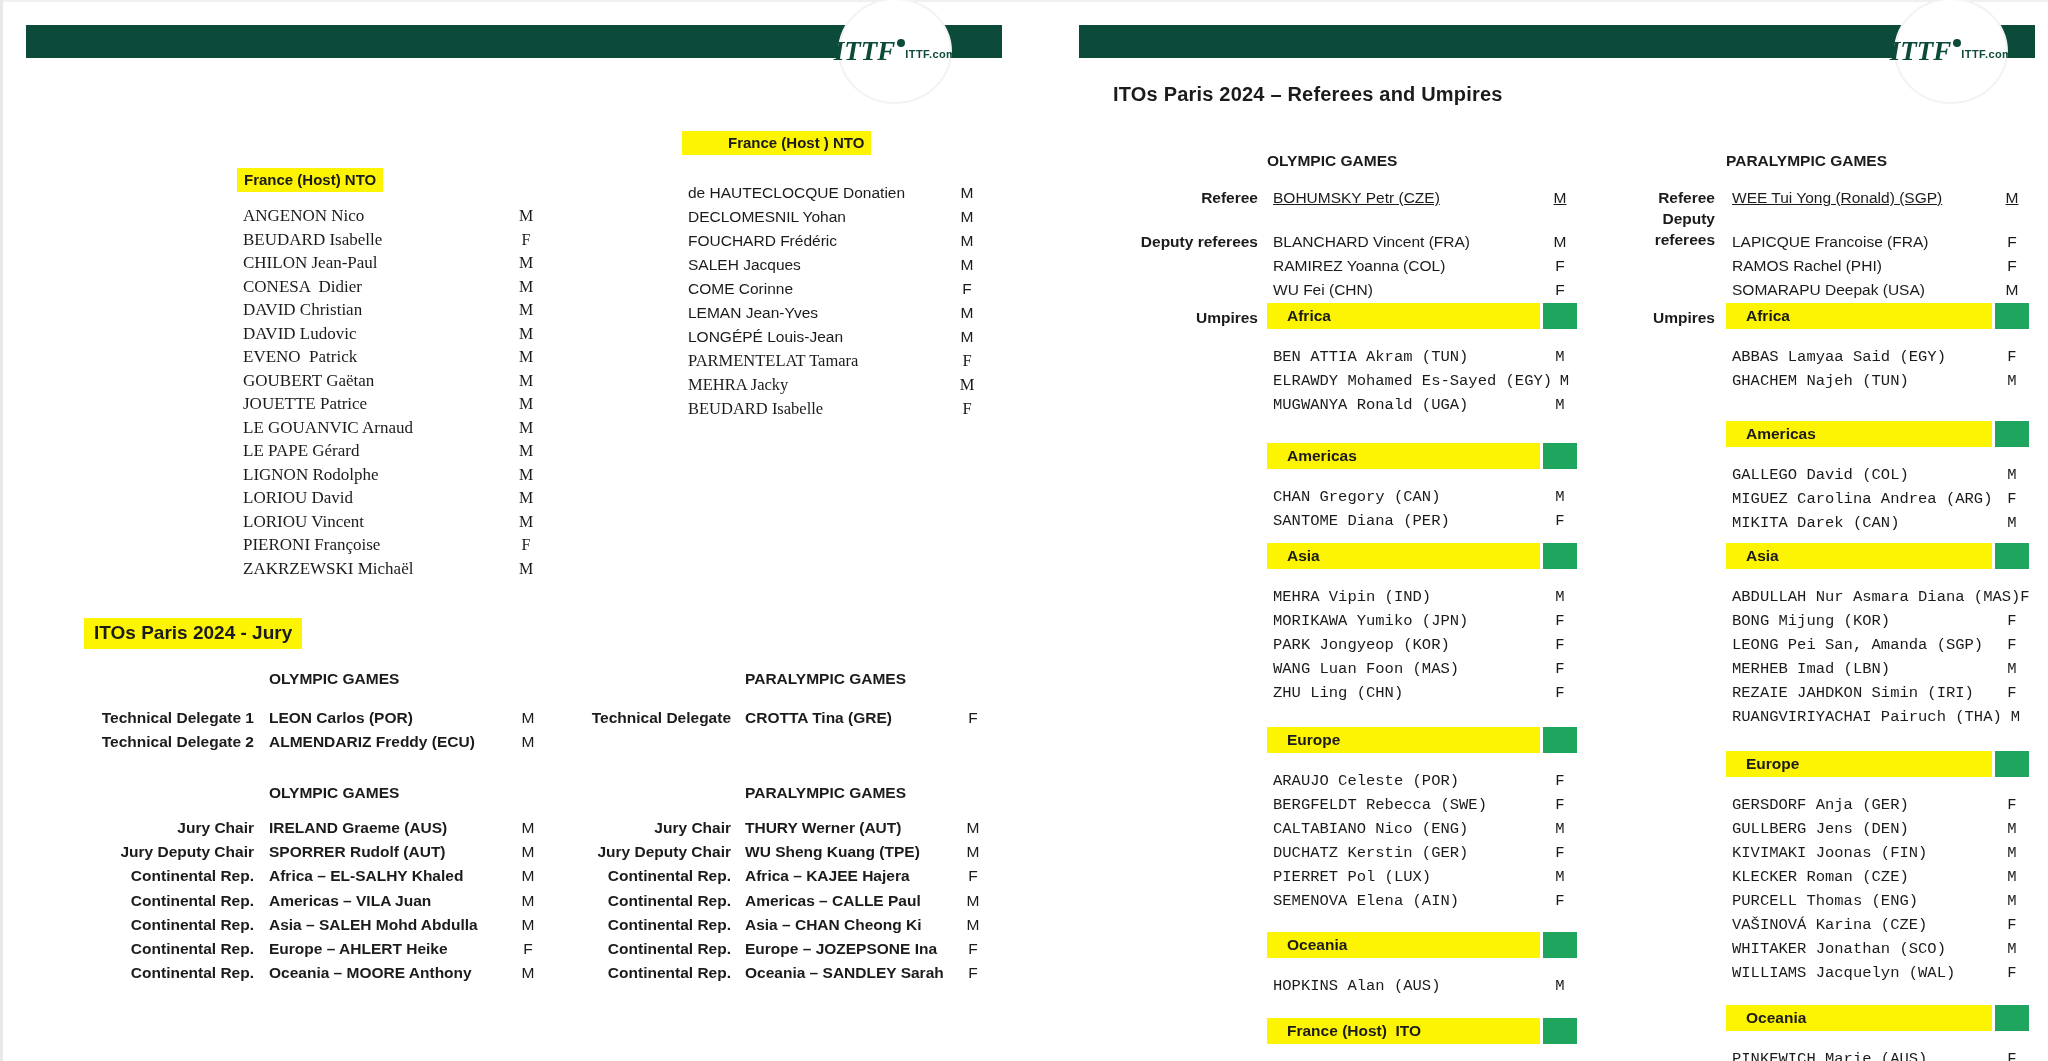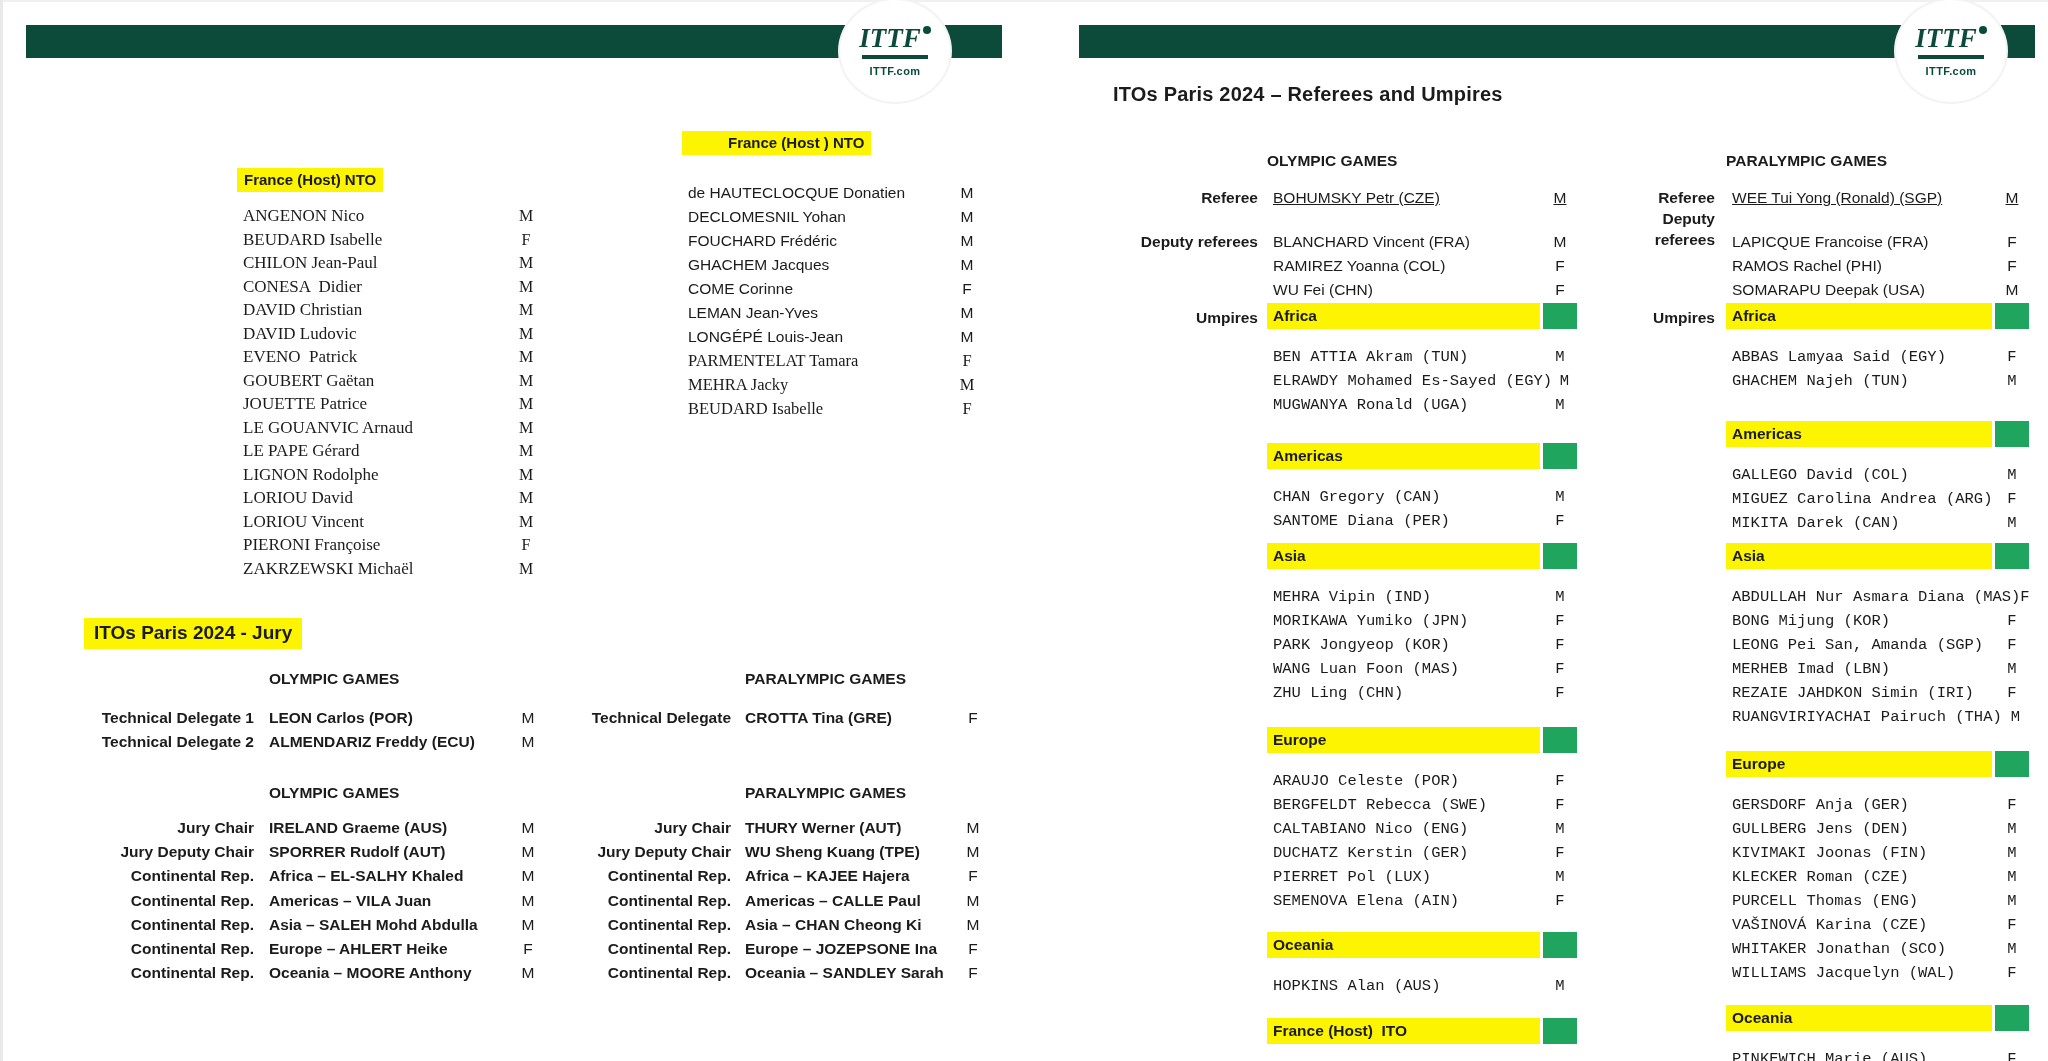--- a/index.html
+++ b/index.html
@@ -6,21 +6,21 @@
   #canvas{position:relative;width:2048px;height:1061px;background:#ffffff;overflow:hidden;
           font-family:"Liberation Sans","DejaVu Sans",sans-serif;color:#1b1b1b;}
   .edge-top{position:absolute;left:0;top:0;width:100%;height:2px;background:#f0f0f0;}
   .edge-left{position:absolute;left:0;top:0;width:3px;height:100%;background:#e9e9e9;}
 
   
   .topbar{position:absolute;top:25px;height:33px;background:var(--header-bar,#0c4a3a);}
   #bar1{left:26px;width:976px;}
   #bar2{left:1079px;width:956px;}
   .logo{position:absolute;top:0px;width:110px;height:102px;background:#fff;border-radius:50%;
-        box-shadow:0 0 0 2px #f3f3f3;display:flex;flex-direction:column;align-items:center;justify-content:center;}
+        box-shadow:0 0 0 2px #f3f3f3;display:flex;flex-direction:row;align-items:center;justify-content:center;}
   #logo1{left:840px;} #logo2{left:1896px;}
   .logo-mark{display:flex;align-items:flex-start;line-height:1;
              font-family:"Liberation Serif","DejaVu Serif",serif;font-style:italic;font-weight:bold;
              color:var(--header-bar,#0c4a3a);font-size:27px;}
   .logo-ball{width:8px;height:8px;border-radius:50%;background:var(--header-bar,#0c4a3a);margin:1px 0 0 2px;}
   .logo-underline{width:66px;height:4px;background:var(--header-bar,#0c4a3a);margin-top:3px;}
   .logo-caption{margin-top:6px;font-size:11px;font-weight:bold;letter-spacing:.4px;color:var(--header-bar,#0c4a3a);text-align:center;}
 
   
   .hl{display:inline-block;background:var(--highlight,#fdf402);font-weight:bold;font-size:15px;
@@ -70,21 +70,21 @@
   #para-col .sideline{width:75px;}
   .sl-referee{top:36px;} .sl-deputy{top:80px;} .sl-umpires{top:156px;}
   .sl-p1{top:36px;} .sl-p2{top:57px;} .sl-p3{top:78px;}
   #oly-col .content{margin-left:167px;width:310px;}
   #para-col .content{margin-left:86px;width:303px;}
   .games-h{font-weight:bold;font-size:15.5px;line-height:22px;}
   .content .prow{padding-left:6px;}
   .referee-row{margin-top:14px;text-decoration:underline;}
   .deputies{margin-top:20px;}
   .region .rbar{display:flex;height:26px;}
-  .region .ylab{flex:1;background:var(--highlight,#fdf402);font-weight:bold;font-size:15.5px;line-height:26px;padding-left:6px;white-space:pre;}
+  .region .ylab{flex:1;background:var(--highlight,#fdf402);font-weight:bold;font-size:15.5px;line-height:26px;padding-left:20px;white-space:pre;}
   .region .gsq{width:34px;background:var(--region-square,#1fa55e);margin-left:3px;}
   .region .people{padding-top:16px;font-family:Liberation Mono, monospace;}
   #oly-col .regions > .region:nth-of-type(1){margin-top:1px;}
   #oly-col .regions > .region:nth-of-type(2){margin-top:26px;}
   #oly-col .regions > .region:nth-of-type(3){margin-top:10px;}
   #oly-col .regions > .region:nth-of-type(4){margin-top:22px;}
   #oly-col .regions > .region:nth-of-type(5){margin-top:19px;}
   #oly-col .regions > .region:nth-of-type(6){margin-top:20px;}
   #para-col .regions > .region:nth-of-type(1){margin-top:1px;}
   #para-col .regions > .region:nth-of-type(2){margin-top:28px;}
@@ -218,21 +218,21 @@
           <span class="pname">DECLOMESNIL Yohan</span>
           <span class="pg">M</span>
         </div>
 
         <div class="prow">
           <span class="pname">FOUCHARD Frédéric</span>
           <span class="pg">M</span>
         </div>
 
         <div class="prow">
-          <span class="pname">GHACHEM Jacques</span>
+          <span class="pname">SALEH Jacques</span>
           <span class="pg">M</span>
         </div>
 
         <div class="prow">
           <span class="pname">COME Corinne</span>
           <span class="pg">F</span>
         </div>
 
         <div class="prow">
           <span class="pname">LEMAN Jean-Yves</span>

